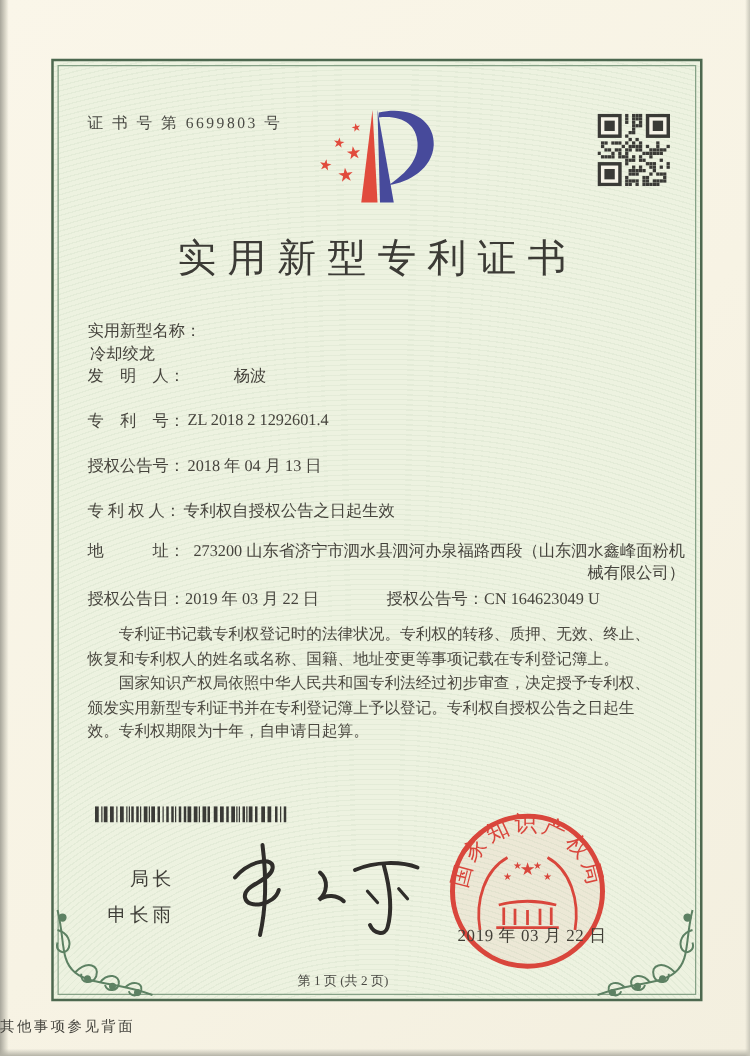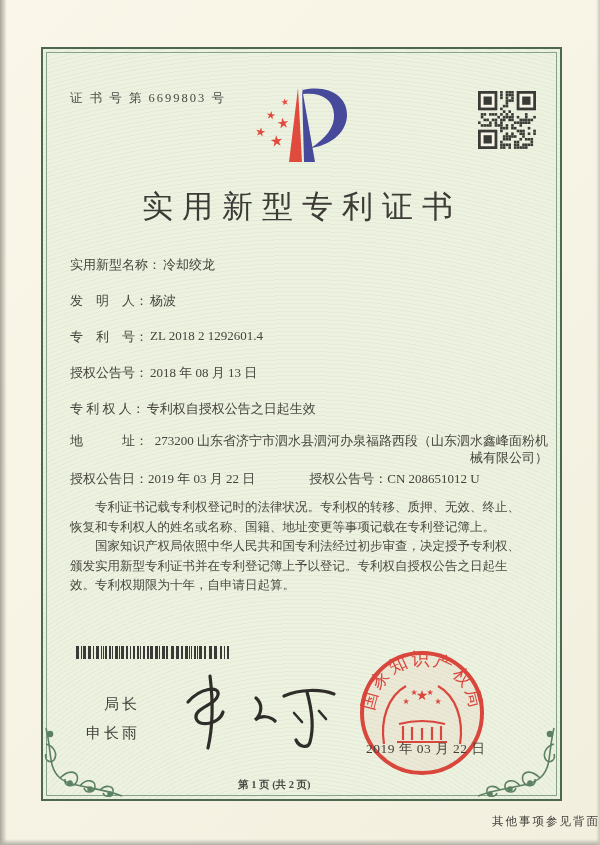--- a/index.html
+++ b/index.html
@@ -38,22 +38,22 @@
   .paras{position:absolute;left:70px;top:498px;width:462px;font-size:12.5px;
          line-height:19.5px;color:#4b4941;}
   .paras p{margin:0;text-indent:2em;}
   .barcode{position:absolute;left:76px;top:645px;width:156px;height:13px;}
   .signer{position:absolute;left:86px;top:690px;font-size:15px;color:#3f3e38;
           letter-spacing:3px;line-height:29px;text-align:right;}
   .signature{position:absolute;left:172px;top:666px;width:168px;height:86px;}
   .seal{position:absolute;left:357px;top:648px;width:130px;height:130px;}
   .seal-date{position:absolute;left:366px;top:740px;font-size:13.5px;
              color:#413e36;letter-spacing:0.5px;z-index:4;}
-  .page-info{position:absolute;left:238px;top:778px;font-size:10.5px;color:#4a4a44;font-weight:bold;}
-  .footer-note{position:absolute;left:0;top:814px;width:600px;text-align:right;
+  .page-info{position:absolute;left:238px;top:778px;font-size:10.5px;color:#4a4a44;}
+  .footer-note{position:absolute;left:0;top:814px;width:600px;text-align:left;
                font-size:11.5px;color:#45443e;letter-spacing:2px;}
   .orn{position:absolute;width:86px;height:78px;z-index:3;}
   .orn.left{left:40px;top:726px;}
   .orn.right{left:474px;top:726px;transform:scaleX(-1);}
 </style>
 </head>
 <body>
 
 <div class="page">
 
@@ -211,47 +211,47 @@
     </svg>
   </div>
   <span class="star" style="left:281px;top:98px;font-size:9px;transform:rotate(-12deg);">★</span>
   <span class="star" style="left:266px;top:110px;font-size:11px;transform:rotate(8deg);">★</span>
   <span class="star" style="left:277px;top:117px;font-size:14px;transform:rotate(-8deg);">★</span>
   <span class="star" style="left:255px;top:126px;font-size:12px;transform:rotate(10deg);">★</span>
   <span class="star" style="left:270px;top:134px;font-size:15px;transform:rotate(-6deg);">★</span>
 
   <div class="title">实用新型专利证书</div>
 
-  <div class="row" style="top:256px;">
+  <div class="row" style="top:256px;flex-direction:column;">
     <span class="lab">实用新型名称：</span>
     <span class="val">冷却绞龙</span>
   </div>
-  <div class="row" style="top:292px;">
+  <div class="row" style="top:292px;gap:37px;">
     <span class="lab">发　明　人：</span>
     <span class="val">杨波</span>
   </div>
   <div class="row" style="top:328px;">
     <span class="lab">专　利　号：</span>
     <span class="val">ZL 2018 2 1292601.4</span>
   </div>
   <div class="row" style="top:364px;">
     <span class="lab">授权公告号：</span>
-    <span class="val">2018 年 08 月 13 日</span>
+    <span class="val">2018 年 04 月 13 日</span>
   </div>
   <div class="row" style="top:400px;">
     <span class="lab">专 利 权 人：</span>
     <span class="val">专利权自授权公告之日起生效</span>
   </div>
   <div class="row addr" style="top:432px;text-align:right;">
     <span class="lab">地　　　址：</span>
     <span class="val">273200 山东省济宁市泗水县泗河办泉福路西段（山东泗水鑫峰面粉机械有限公司）</span>
   </div>
 
   <div class="grant">
-    <span>授权公告日：</span><span>2019 年 03 月 22 日</span><span class="g2">授权公告号：</span><span>CN 208651012 U</span>
+    <span>授权公告日：</span><span>2019 年 03 月 22 日</span><span class="g2">授权公告号：</span><span>CN 164623049 U</span>
   </div>
 
   <div class="paras">
     <p>专利证书记载专利权登记时的法律状况。专利权的转移、质押、无效、终止、恢复和专利权人的姓名或名称、国籍、地址变更等事项记载在专利登记簿上。</p>
     <p>国家知识产权局依照中华人民共和国专利法经过初步审查，决定授予专利权、颁发实用新型专利证书并在专利登记簿上予以登记。专利权自授权公告之日起生效。专利权期限为十年，自申请日起算。</p>
   </div>
 
   <div class="barcode">
     <svg id="bc-svg" width="156" height="13" viewBox="0 0 156 13">
         <rect x="0" y="0" width="3" height="13" fill="#3a3a36"></rect>

